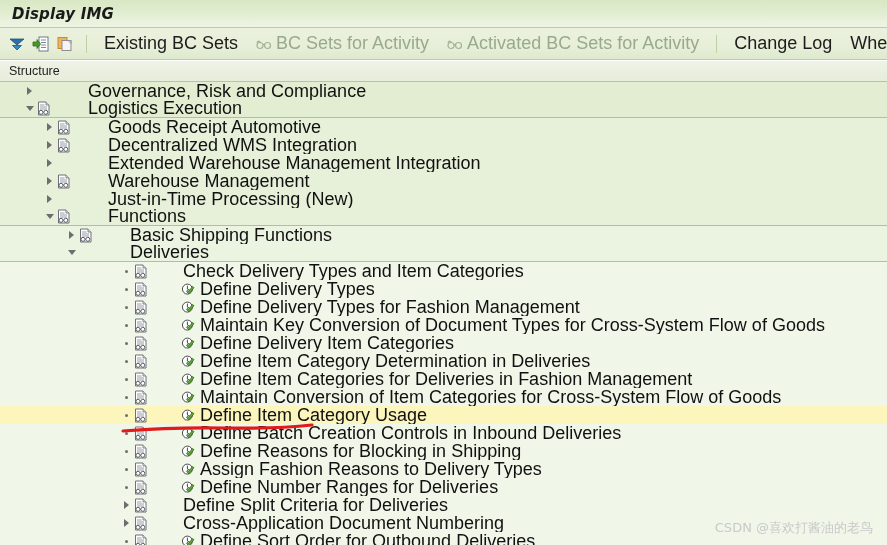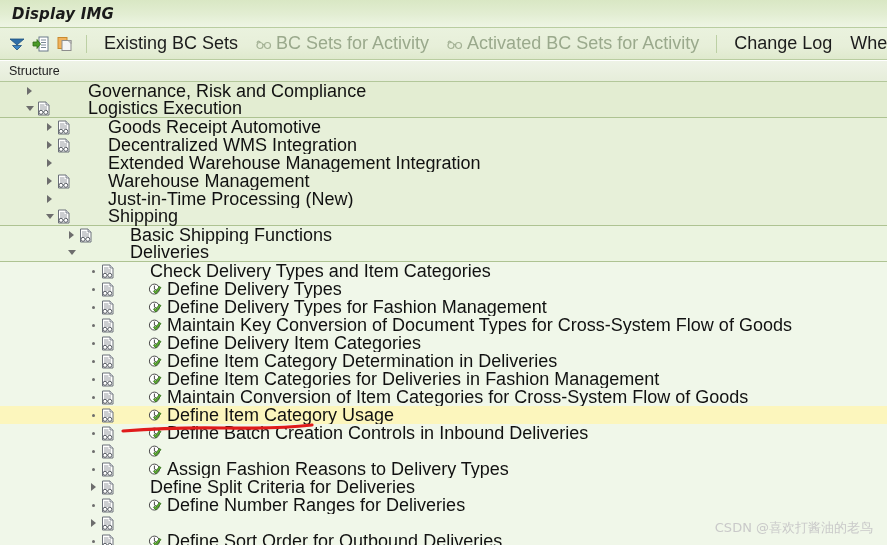--- a/index.html
+++ b/index.html
@@ -145,21 +145,21 @@
     flex: 0 0 auto;
   }
   .row.highlight {
     background: #fcf6bd !important;
   }
 
   
   .d0 { background: #e3edd2; }
   .d1 { background: #e7f0d9; }
   .d2 { background: #ebf4e0; }
-  .d3 { background: #f0f7e9; }
+  .d3 { background: #f0f7e9; padding-left: 33px; }
 
   
   .tri-right {
     width: 0; height: 0;
     border-left: 5px solid #6d6d6d;
     border-top: 4px solid transparent;
     border-bottom: 4px solid transparent;
   }
   .tri-down {
     width: 0; height: 0;
@@ -400,21 +400,21 @@
           <line x1="3" y1="4" x2="7.5" y2="4" stroke="#7d838c" stroke-width="0.8"></line>
           <line x1="3" y1="6" x2="10" y2="6" stroke="#7d838c" stroke-width="0.8"></line>
           <line x1="3" y1="8" x2="10" y2="8" stroke="#7d838c" stroke-width="0.8"></line>
           <circle cx="4" cy="11.3" r="2" fill="none" stroke="#5a5f66" stroke-width="1"></circle>
           <circle cx="8.8" cy="11.3" r="2" fill="none" stroke="#5a5f66" stroke-width="1"></circle>
           <line x1="6" y1="11.3" x2="6.8" y2="11.3" stroke="#5a5f66" stroke-width="1"></line>
         </svg>
       </span>
       <span class="spacer" style="width: 32px;"></span>
       <span class="actionicon" style="width: 0px;"></span>
-      <span class="label">Shipping</span>
+      <span class="label">Functions</span>
     </div>
     <div class="row d2">
       <span class="spacer" style="width: 66px;"></span>
       <span class="marker">
         <span class="tri-right"></span>
       </span>
       <span class="docicon">
         <svg width="14" height="15" viewBox="0 0 14 15">
           <path d="M1.5 1 L9 1 L12 4 L12 14 L1.5 14 Z" fill="#ffffff" stroke="#6b7079" stroke-width="1"></path>
           <path d="M9 1 L9 4 L12 4" fill="#dfe3e8" stroke="#6b7079" stroke-width="0.8"></path>
@@ -732,20 +732,21 @@
       </span>
       <span class="spacer" style="width: 30px;"></span>
       <span class="actionicon">
         <svg width="14" height="14" viewBox="0 0 14 14">
           <circle cx="6.4" cy="7.1" r="5" fill="#ffffff" stroke="#4a4a4a" stroke-width="1"></circle>
           <line x1="6.4" y1="7.1" x2="6.4" y2="3.6" stroke="#4a4a4a" stroke-width="1"></line>
           <line x1="6.4" y1="7.1" x2="9" y2="8.4" stroke="#4a4a4a" stroke-width="1"></line>
           <path d="M5.5 9.3 L7.8 12 L13 5.6 L11.4 4.6 L7.6 9.4 L6.6 8.2 Z" fill="#5eb130" stroke="#2f6b16" stroke-width="0.8"></path>
         </svg>
       </span>
+      <span class="label">Define Reasons for Blocking in Shipping</span>
     </div>
     <div class="row d3">
       <span class="spacer" style="width: 88px;"></span>
       <span class="marker">
         <span class="dot"></span>
       </span>
       <span class="docicon">
         <svg width="14" height="15" viewBox="0 0 14 15">
           <path d="M1.5 1 L9 1 L12 4 L12 14 L1.5 14 Z" fill="#ffffff" stroke="#6b7079" stroke-width="1"></path>
           <path d="M9 1 L9 4 L12 4" fill="#dfe3e8" stroke="#6b7079" stroke-width="0.8"></path>
@@ -764,20 +765,48 @@
           <line x1="6.4" y1="7.1" x2="6.4" y2="3.6" stroke="#4a4a4a" stroke-width="1"></line>
           <line x1="6.4" y1="7.1" x2="9" y2="8.4" stroke="#4a4a4a" stroke-width="1"></line>
           <path d="M5.5 9.3 L7.8 12 L13 5.6 L11.4 4.6 L7.6 9.4 L6.6 8.2 Z" fill="#5eb130" stroke="#2f6b16" stroke-width="0.8"></path>
         </svg>
       </span>
       <span class="label">Assign Fashion Reasons to Delivery Types</span>
     </div>
     <div class="row d3">
       <span class="spacer" style="width: 88px;"></span>
       <span class="marker">
+        <span class="dot"></span>
+      </span>
+      <span class="docicon">
+        <svg width="14" height="15" viewBox="0 0 14 15">
+          <path d="M1.5 1 L9 1 L12 4 L12 14 L1.5 14 Z" fill="#ffffff" stroke="#6b7079" stroke-width="1"></path>
+          <path d="M9 1 L9 4 L12 4" fill="#dfe3e8" stroke="#6b7079" stroke-width="0.8"></path>
+          <line x1="3" y1="4" x2="7.5" y2="4" stroke="#7d838c" stroke-width="0.8"></line>
+          <line x1="3" y1="6" x2="10" y2="6" stroke="#7d838c" stroke-width="0.8"></line>
+          <line x1="3" y1="8" x2="10" y2="8" stroke="#7d838c" stroke-width="0.8"></line>
+          <circle cx="4" cy="11.3" r="2" fill="none" stroke="#5a5f66" stroke-width="1"></circle>
+          <circle cx="8.8" cy="11.3" r="2" fill="none" stroke="#5a5f66" stroke-width="1"></circle>
+          <line x1="6" y1="11.3" x2="6.8" y2="11.3" stroke="#5a5f66" stroke-width="1"></line>
+        </svg>
+      </span>
+      <span class="spacer" style="width: 30px;"></span>
+      <span class="actionicon">
+        <svg width="14" height="14" viewBox="0 0 14 14">
+          <circle cx="6.4" cy="7.1" r="5" fill="#ffffff" stroke="#4a4a4a" stroke-width="1"></circle>
+          <line x1="6.4" y1="7.1" x2="6.4" y2="3.6" stroke="#4a4a4a" stroke-width="1"></line>
+          <line x1="6.4" y1="7.1" x2="9" y2="8.4" stroke="#4a4a4a" stroke-width="1"></line>
+          <path d="M5.5 9.3 L7.8 12 L13 5.6 L11.4 4.6 L7.6 9.4 L6.6 8.2 Z" fill="#5eb130" stroke="#2f6b16" stroke-width="0.8"></path>
+        </svg>
+      </span>
+      <span class="label">Define Number Ranges for Deliveries</span>
+    </div>
+    <div class="row d3">
+      <span class="spacer" style="width: 88px;"></span>
+      <span class="marker">
         <span class="tri-right"></span>
       </span>
       <span class="docicon">
         <svg width="14" height="15" viewBox="0 0 14 15">
           <path d="M1.5 1 L9 1 L12 4 L12 14 L1.5 14 Z" fill="#ffffff" stroke="#6b7079" stroke-width="1"></path>
           <path d="M9 1 L9 4 L12 4" fill="#dfe3e8" stroke="#6b7079" stroke-width="0.8"></path>
           <line x1="3" y1="4" x2="7.5" y2="4" stroke="#7d838c" stroke-width="0.8"></line>
           <line x1="3" y1="6" x2="10" y2="6" stroke="#7d838c" stroke-width="0.8"></line>
           <line x1="3" y1="8" x2="10" y2="8" stroke="#7d838c" stroke-width="0.8"></line>
           <circle cx="4" cy="11.3" r="2" fill="none" stroke="#5a5f66" stroke-width="1"></circle>
@@ -785,64 +814,37 @@
           <line x1="6" y1="11.3" x2="6.8" y2="11.3" stroke="#5a5f66" stroke-width="1"></line>
         </svg>
       </span>
       <span class="spacer" style="width: 30px;"></span>
       <span class="actionicon" style="width: 0px;"></span>
       <span class="label">Define Split Criteria for Deliveries</span>
     </div>
     <div class="row d3">
       <span class="spacer" style="width: 88px;"></span>
       <span class="marker">
-        <span class="dot"></span>
-      </span>
-      <span class="docicon">
-        <svg width="14" height="15" viewBox="0 0 14 15">
-          <path d="M1.5 1 L9 1 L12 4 L12 14 L1.5 14 Z" fill="#ffffff" stroke="#6b7079" stroke-width="1"></path>
-          <path d="M9 1 L9 4 L12 4" fill="#dfe3e8" stroke="#6b7079" stroke-width="0.8"></path>
-          <line x1="3" y1="4" x2="7.5" y2="4" stroke="#7d838c" stroke-width="0.8"></line>
-          <line x1="3" y1="6" x2="10" y2="6" stroke="#7d838c" stroke-width="0.8"></line>
-          <line x1="3" y1="8" x2="10" y2="8" stroke="#7d838c" stroke-width="0.8"></line>
-          <circle cx="4" cy="11.3" r="2" fill="none" stroke="#5a5f66" stroke-width="1"></circle>
-          <circle cx="8.8" cy="11.3" r="2" fill="none" stroke="#5a5f66" stroke-width="1"></circle>
-          <line x1="6" y1="11.3" x2="6.8" y2="11.3" stroke="#5a5f66" stroke-width="1"></line>
-        </svg>
-      </span>
-      <span class="spacer" style="width: 30px;"></span>
-      <span class="actionicon">
-        <svg width="14" height="14" viewBox="0 0 14 14">
-          <circle cx="6.4" cy="7.1" r="5" fill="#ffffff" stroke="#4a4a4a" stroke-width="1"></circle>
-          <line x1="6.4" y1="7.1" x2="6.4" y2="3.6" stroke="#4a4a4a" stroke-width="1"></line>
-          <line x1="6.4" y1="7.1" x2="9" y2="8.4" stroke="#4a4a4a" stroke-width="1"></line>
-          <path d="M5.5 9.3 L7.8 12 L13 5.6 L11.4 4.6 L7.6 9.4 L6.6 8.2 Z" fill="#5eb130" stroke="#2f6b16" stroke-width="0.8"></path>
-        </svg>
-      </span>
-      <span class="label">Define Number Ranges for Deliveries</span>
-    </div>
-    <div class="row d3">
-      <span class="spacer" style="width: 88px;"></span>
-      <span class="marker">
         <span class="tri-right"></span>
       </span>
       <span class="docicon">
         <svg width="14" height="15" viewBox="0 0 14 15">
           <path d="M1.5 1 L9 1 L12 4 L12 14 L1.5 14 Z" fill="#ffffff" stroke="#6b7079" stroke-width="1"></path>
           <path d="M9 1 L9 4 L12 4" fill="#dfe3e8" stroke="#6b7079" stroke-width="0.8"></path>
           <line x1="3" y1="4" x2="7.5" y2="4" stroke="#7d838c" stroke-width="0.8"></line>
           <line x1="3" y1="6" x2="10" y2="6" stroke="#7d838c" stroke-width="0.8"></line>
           <line x1="3" y1="8" x2="10" y2="8" stroke="#7d838c" stroke-width="0.8"></line>
           <circle cx="4" cy="11.3" r="2" fill="none" stroke="#5a5f66" stroke-width="1"></circle>
           <circle cx="8.8" cy="11.3" r="2" fill="none" stroke="#5a5f66" stroke-width="1"></circle>
           <line x1="6" y1="11.3" x2="6.8" y2="11.3" stroke="#5a5f66" stroke-width="1"></line>
         </svg>
       </span>
       <span class="spacer" style="width: 30px;"></span>
       <span class="actionicon" style="width: 0px;"></span>
+      <span class="label">Cross-Application Document Numbering</span>
     </div>
     <div class="row d3">
       <span class="spacer" style="width: 88px;"></span>
       <span class="marker">
         <span class="dot"></span>
       </span>
       <span class="docicon">
         <svg width="14" height="15" viewBox="0 0 14 15">
           <path d="M1.5 1 L9 1 L12 4 L12 14 L1.5 14 Z" fill="#ffffff" stroke="#6b7079" stroke-width="1"></path>
           <path d="M9 1 L9 4 L12 4" fill="#dfe3e8" stroke="#6b7079" stroke-width="0.8"></path>

